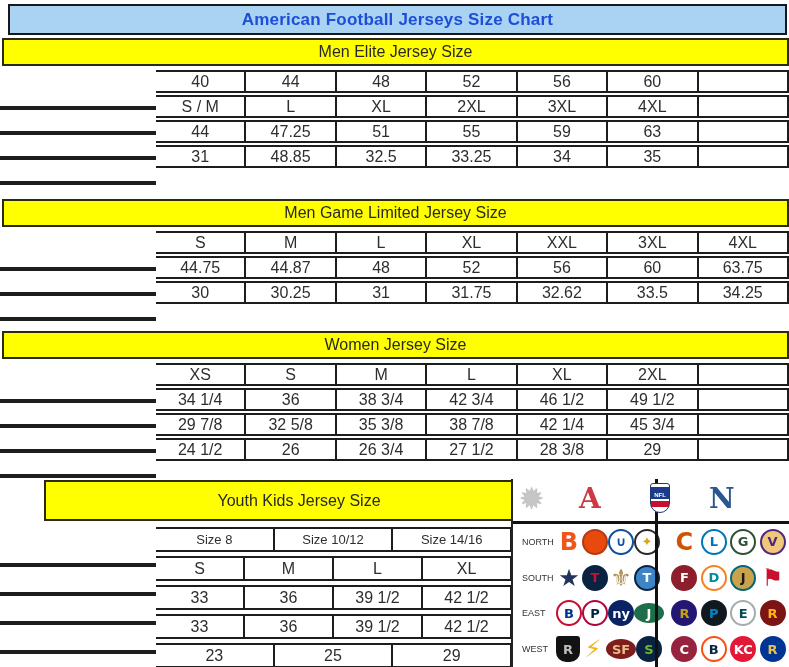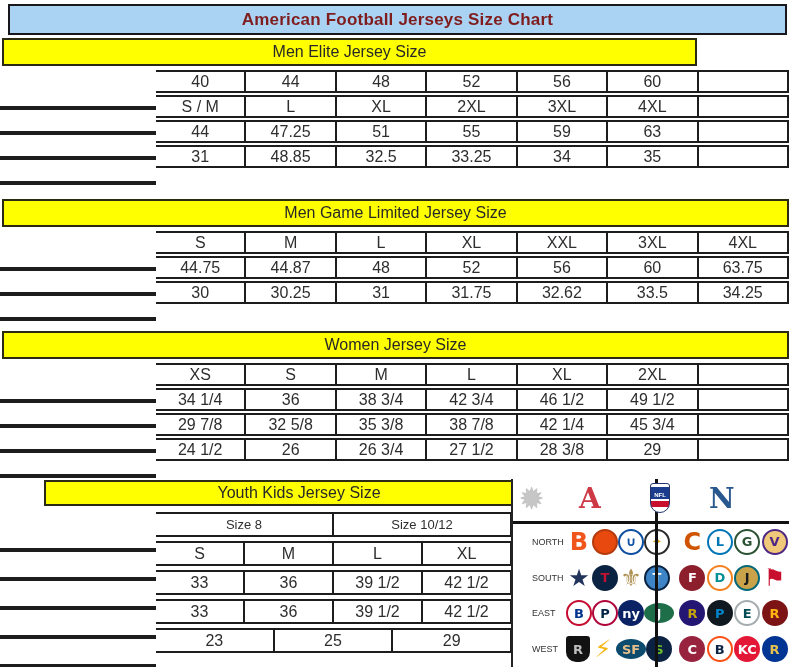--- a/index.html
+++ b/index.html
@@ -5,21 +5,21 @@
   html,body{margin:0;padding:0;}
   body{
     width:789px;height:667px;position:relative;overflow:hidden;
     background:#ffffff;color:#262626;
     font-family:"Liberation Sans","DejaVu Sans",sans-serif;
   }
   .titlebar{
     position:absolute;left:8px;top:4px;width:779px;height:31px;
     background:#a9d2f3;border:2px solid #17171c;box-sizing:border-box;
     display:flex;align-items:center;justify-content:center;
-    font-size:17px;font-weight:bold;color:#7f1d1d;letter-spacing:.2px;
+    font-size:17px;font-weight:bold;color:#1d4ed8;letter-spacing:.2px;
   }
   .section{position:absolute;left:0;}
   .sec-header{
     margin-left:2px;height:28px;background:#ffff00;
     border:2px solid #2b2b14;box-sizing:border-box;
     display:flex;align-items:center;justify-content:center;
     font-size:16px;color:#282828;
   }
   .rows{margin-top:4px;}
   .trow{display:flex;height:23px;margin-bottom:2px;}
@@ -46,41 +46,41 @@
   .nfc-n{left:196px;color:#29588f;}
   .shield{
     left:137px;top:4px;width:20px;height:30px;z-index:2;
     background:linear-gradient(180deg,#ffffff 0 10%,#1b3c8c 10% 52%,#ffffff 52% 60%,#c8102e 60% 82%,#ffffff 82%);
     border:1px solid #24356e;border-radius:3px 3px 10px 10px;
     font-size:6px;font-weight:bold;color:#ffffff;
     align-items:flex-start;padding-top:8px;box-sizing:border-box;
   }
   .nfl-rows{display:flex;flex-direction:column;justify-content:space-around;height:143px;}
   .nfl-row{display:flex;align-items:center;height:34px;}
-  .row-label{flex:none;width:34px;padding-left:19px;font-size:9px;color:#333;}
+  .row-label{flex:none;width:34px;padding-left:9px;font-size:9px;color:#333;}
   .afc-group{flex:none;width:102px;display:flex;justify-content:space-between;align-items:center;}
   .nfc-group{flex:1;margin-left:10px;display:flex;justify-content:space-evenly;align-items:center;}
   .logo{
     display:flex;align-items:center;justify-content:center;flex:none;
     width:26px;height:26px;font-weight:bold;font-size:13px;line-height:1;
     font-family:"DejaVu Sans","Liberation Sans",sans-serif;box-sizing:border-box;
   }
   .logo.oval{width:30px;height:20px;border-radius:50%;}
   .logo.circle{border-radius:50%;}
   .logo.shield-shape{width:24px;height:26px;border-radius:3px 3px 10px 10px;}
   .logo.textonly{font-size:24px;background:none !important;}
 </style>
 </head>
 <body>
 
 <div class="titlebar">American Football Jerseys Size Chart</div>
 
 <div id="sections">
     <div class="section" style="top: 38px; width: 789px;">
-      <div class="sec-header" style="width: 695px;">Men Elite Jersey Size</div>
+      <div class="sec-header" style="width: 787px;">Men Elite Jersey Size</div>
       <div class="rows">
         <div class="trow">
           <div class="tcell">Numeric Size</div>
           <div class="tcell val">40</div>
           <div class="tcell val">44</div>
           <div class="tcell val">48</div>
           <div class="tcell val">52</div>
           <div class="tcell val">56</div>
           <div class="tcell val">60</div>
           <div class="tcell val"></div>
@@ -191,26 +191,27 @@
           <div class="tcell val">26</div>
           <div class="tcell val">26 3/4</div>
           <div class="tcell val">27 1/2</div>
           <div class="tcell val">28 3/8</div>
           <div class="tcell val">29</div>
           <div class="tcell val"></div>
         </div>
       </div>
     </div>
     <div class="section s4" style="top: 480px; width: 512px;">
-      <div class="sec-header" style="width: 510px; height: 26px; margin-left: 44px;">Youth Kids Jersey Size</div>
+      <div class="sec-header" style="width: 510px; height: 41px; margin-left: 44px;">Youth Kids Jersey Size</div>
       <div class="rows" style="margin-top: 6px;">
         <div class="trow sm">
           <div class="tcell">Numeric Size</div>
           <div class="tcell val">Size 8</div>
           <div class="tcell val">Size 10/12</div>
+          <div class="tcell val">Size 14/16</div>
         </div>
         <div class="trow">
           <div class="tcell">Size</div>
           <div class="tcell val">S</div>
           <div class="tcell val">M</div>
           <div class="tcell val">L</div>
           <div class="tcell val">XL</div>
         </div>
         <div class="trow">
           <div class="tcell">Chest</div>
@@ -288,21 +289,21 @@
           <span class="logo circle" style="background: rgb(16, 24, 32); color: rgb(0, 133, 202);">P</span>
           <span class="logo circle" style="background: rgb(255, 255, 255); color: rgb(0, 76, 84); border: 2px solid rgb(165, 172, 175);">E</span>
           <span class="logo circle" style="background: rgb(124, 20, 21); color: rgb(255, 182, 18);">R</span>
         </span>
       </div>
       <div class="nfl-row">
         <span class="row-label">WEST</span>
         <span class="afc-group">
           <span class="logo shield-shape" style="background: rgb(18, 18, 18); color: rgb(189, 189, 189);">R</span>
           <span class="logo textonly" style="color: rgb(247, 182, 20);">⚡</span>
-          <span class="logo oval" style="background: #0c4a6e; color: rgb(230, 190, 138);">SF</span>
+          <span class="logo oval" style="background: #7f1d1d; color: rgb(230, 190, 138);">SF</span>
           <span class="logo circle" style="background: rgb(11, 34, 67); color: rgb(105, 190, 40);">S</span>
         </span>
         <span class="nfc-group">
           <span class="logo circle" style="background: rgb(151, 35, 63); color: rgb(255, 255, 255);">C</span>
           <span class="logo circle" style="background: rgb(255, 255, 255); color: rgb(10, 35, 67); border: 2px solid rgb(251, 79, 20);">B</span>
           <span class="logo circle" style="background: rgb(227, 24, 55); color: rgb(255, 255, 255);">KC</span>
           <span class="logo circle" style="background: rgb(0, 53, 148); color: rgb(231, 193, 78);">R</span>
         </span>
       </div>
     </div>

